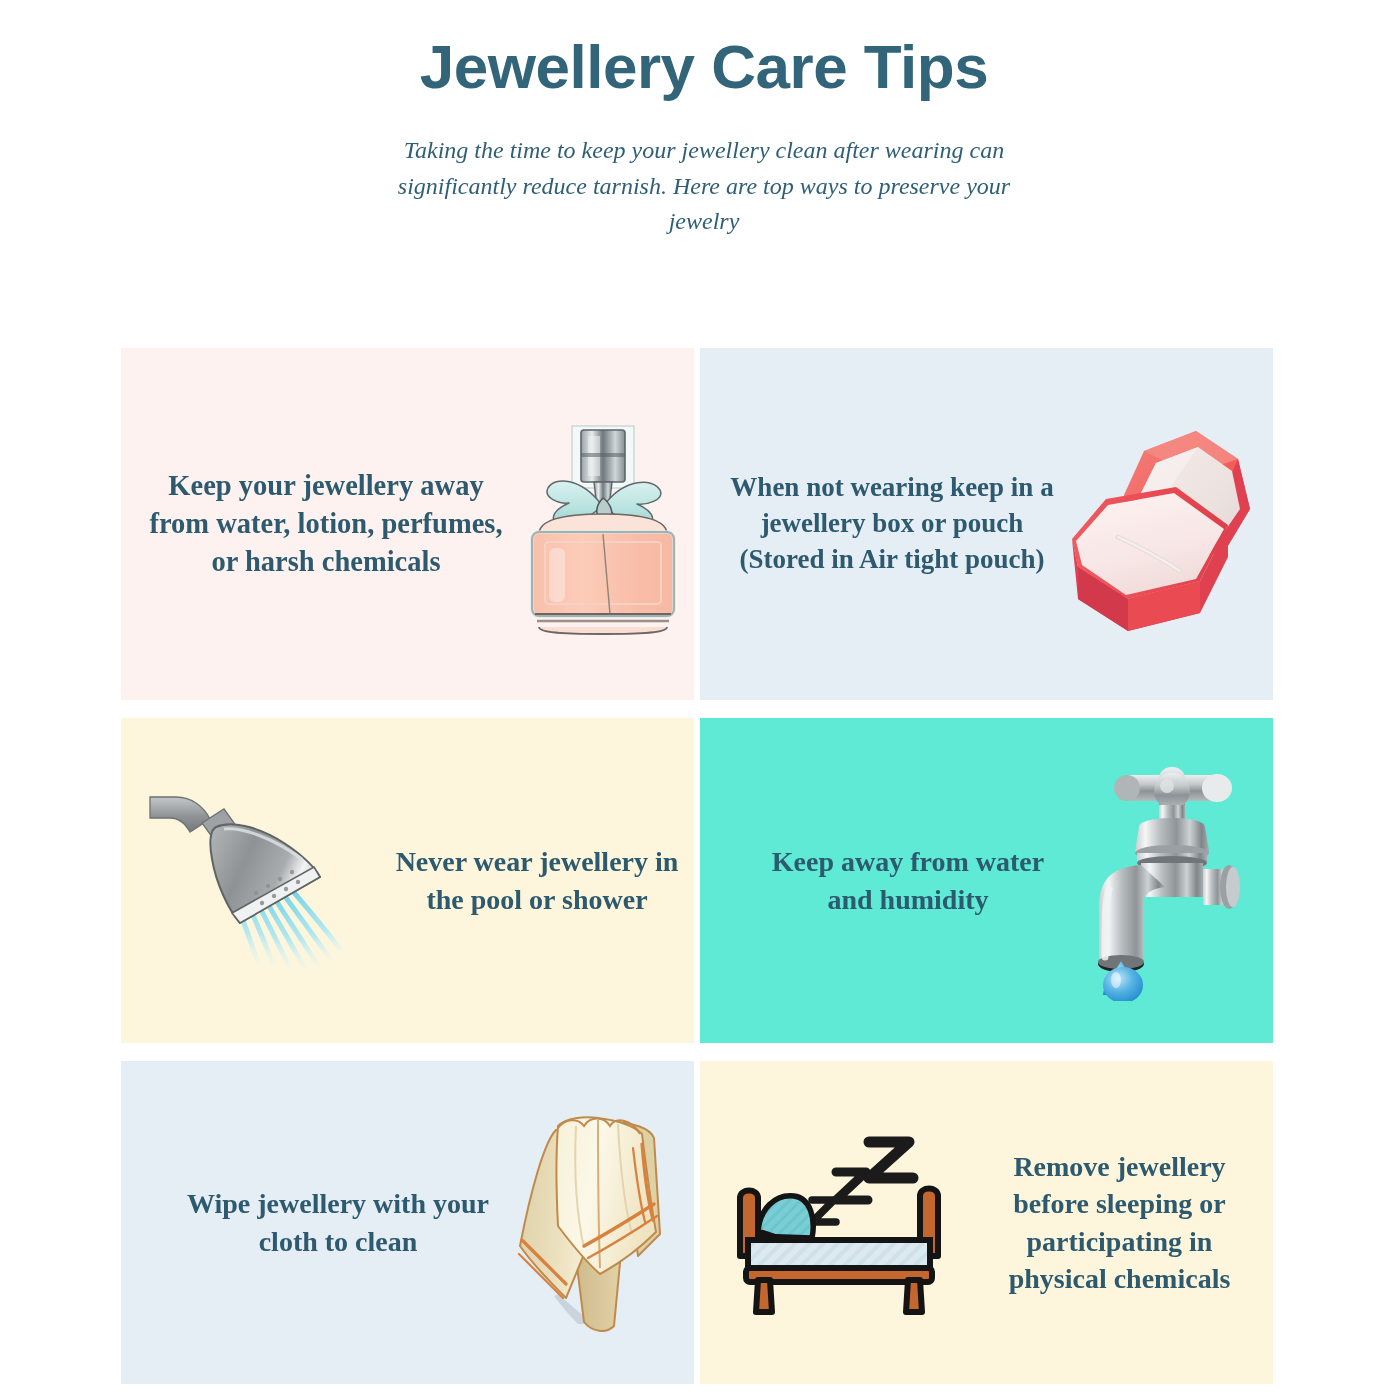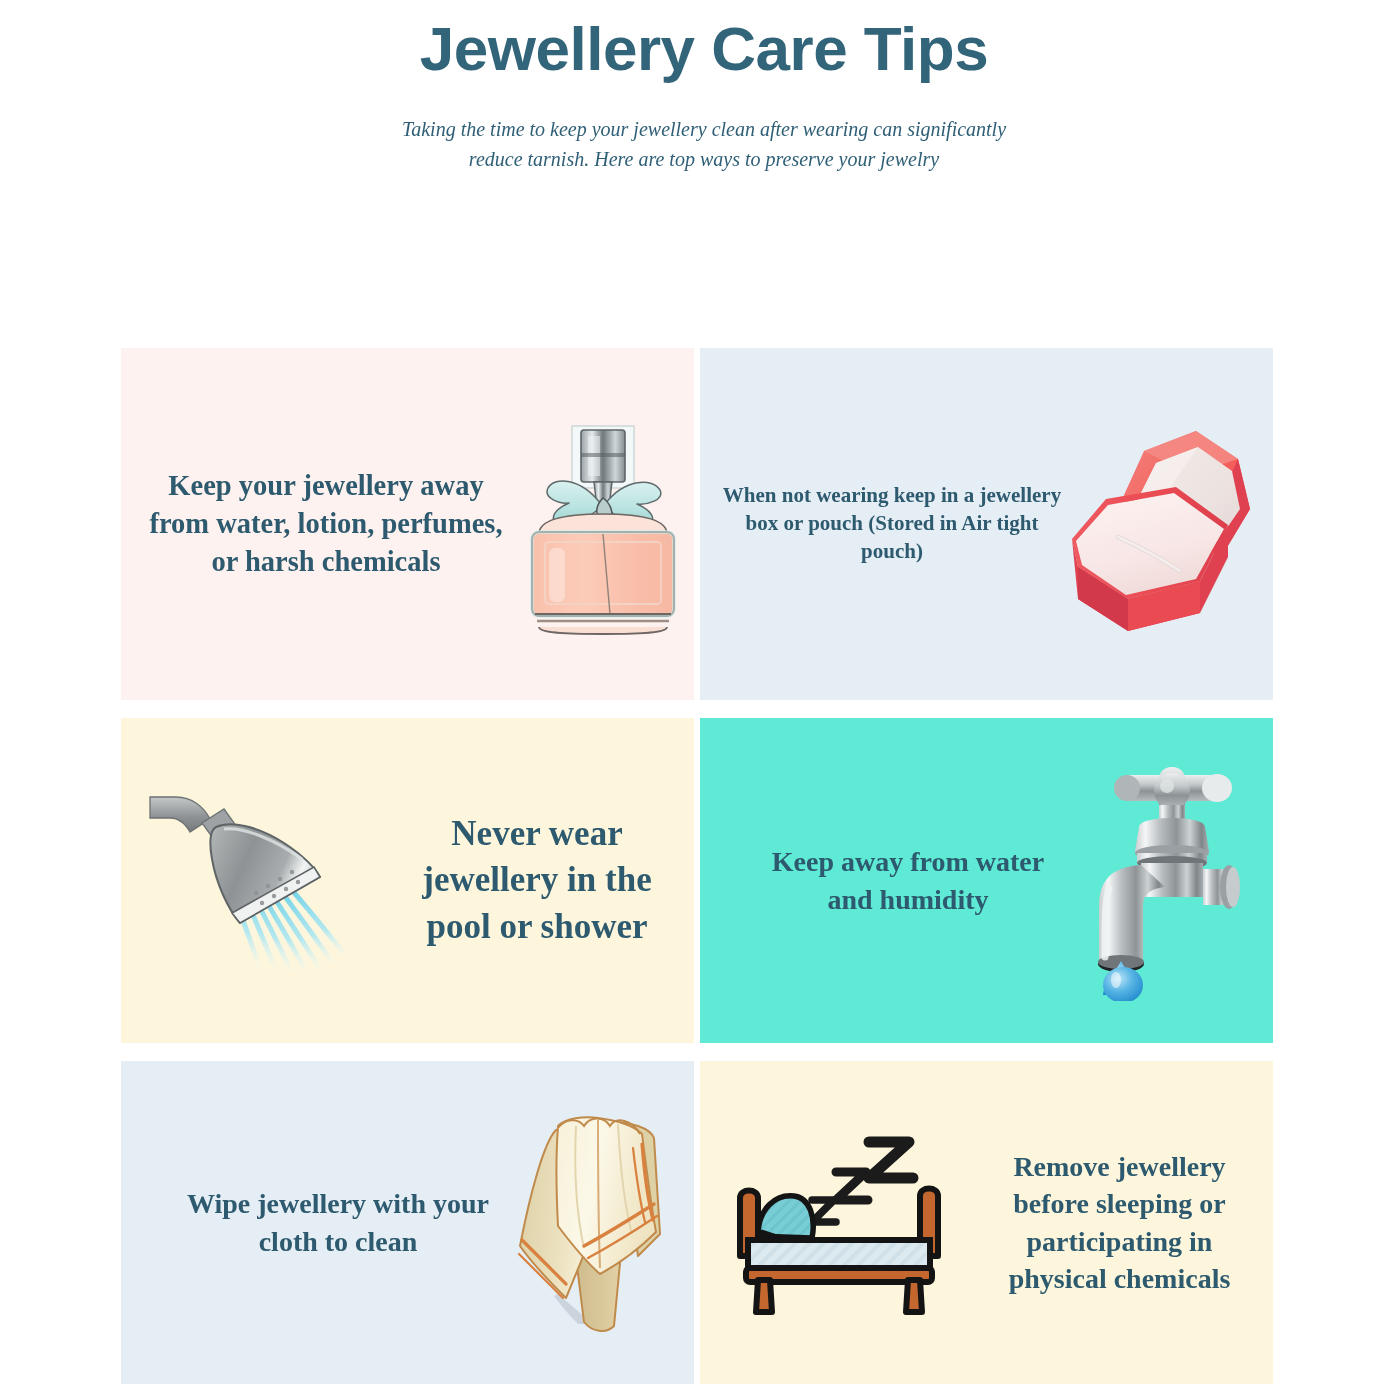--- a/index.html
+++ b/index.html
@@ -17,40 +17,40 @@
 
   .page {
     position: relative;
     width: 1400px;
     height: 1400px;
     background: #ffffff;
   }
 
   
   .header {
-    padding-top: 12px;
+    padding-top: 30px;
     text-align: center;
     margin-left: 8px;
   }
 
   .title {
     font-family: "Liberation Sans", "DejaVu Sans", sans-serif;
     font-size: 62px;
     font-weight: bold;
     color: #33657a;
     letter-spacing: -0.5px;
     line-height: 1.18;
   }
 
   .subtitle {
     margin: 30px auto 0;
     width: 660px;
     font-family: "Liberation Serif", "DejaVu Serif", serif;
     font-style: italic;
-    font-size: 20px;
+    font-size: 24px;
     line-height: 1.48;
     color: #2f5f76;
   }
 
   
   .grid {
     position: absolute;
     left: 121px;
     top: 318px;
     width: 1292px;
@@ -92,25 +92,25 @@
     flex: 0 0 auto;
     display: flex;
     align-items: center;
     justify-content: center;
   }
 
   
   .c1 .card-text { width: 370px; margin-left: 20px; font-size: 28.5px; }
   .c1 .art { width: 183px; }
 
-  .c2 .card-text { width: 340px; margin-left: 22px; font-size: 21px; }
+  .c2 .card-text { width: 340px; margin-left: 22px; font-size: 27px; }
   .c2 .art { width: 211px; }
 
   .c3 .art { width: 266px; }
-  .c3 .card-text { width: 300px; font-size: 35px; }
+  .c3 .card-text { width: 300px; font-size: 28px; }
 
   .c4 .card-text { width: 300px; margin-left: 58px; font-size: 28px; }
   .c4 .art { width: 215px; }
 
   .c5 .card-text { width: 330px; margin-left: 52px; font-size: 28px; }
   .c5 .art { width: 191px; }
 
   .c6 .art { width: 277px; }
   .c6 .card-text { width: 285px; font-size: 28px; }
 

